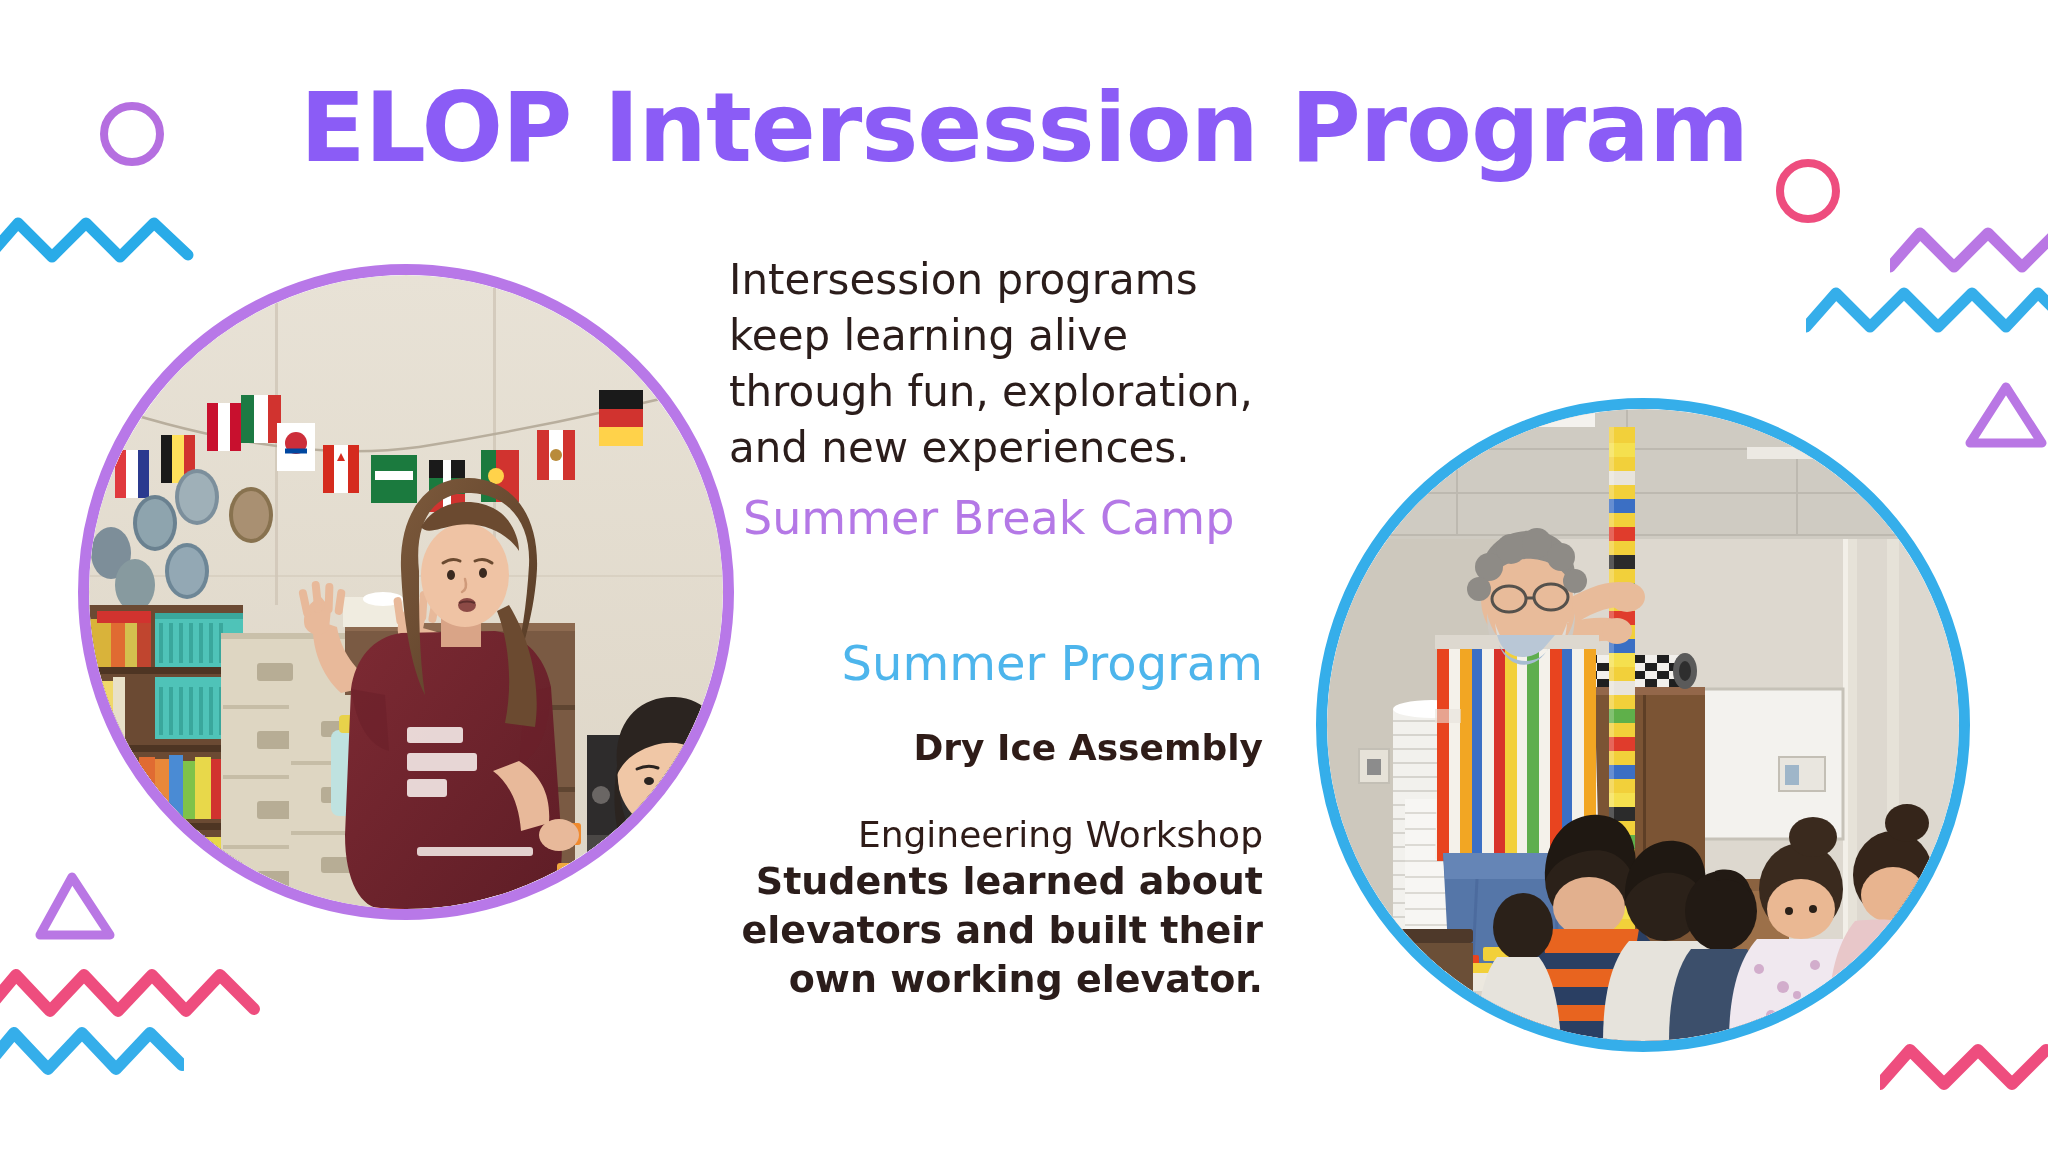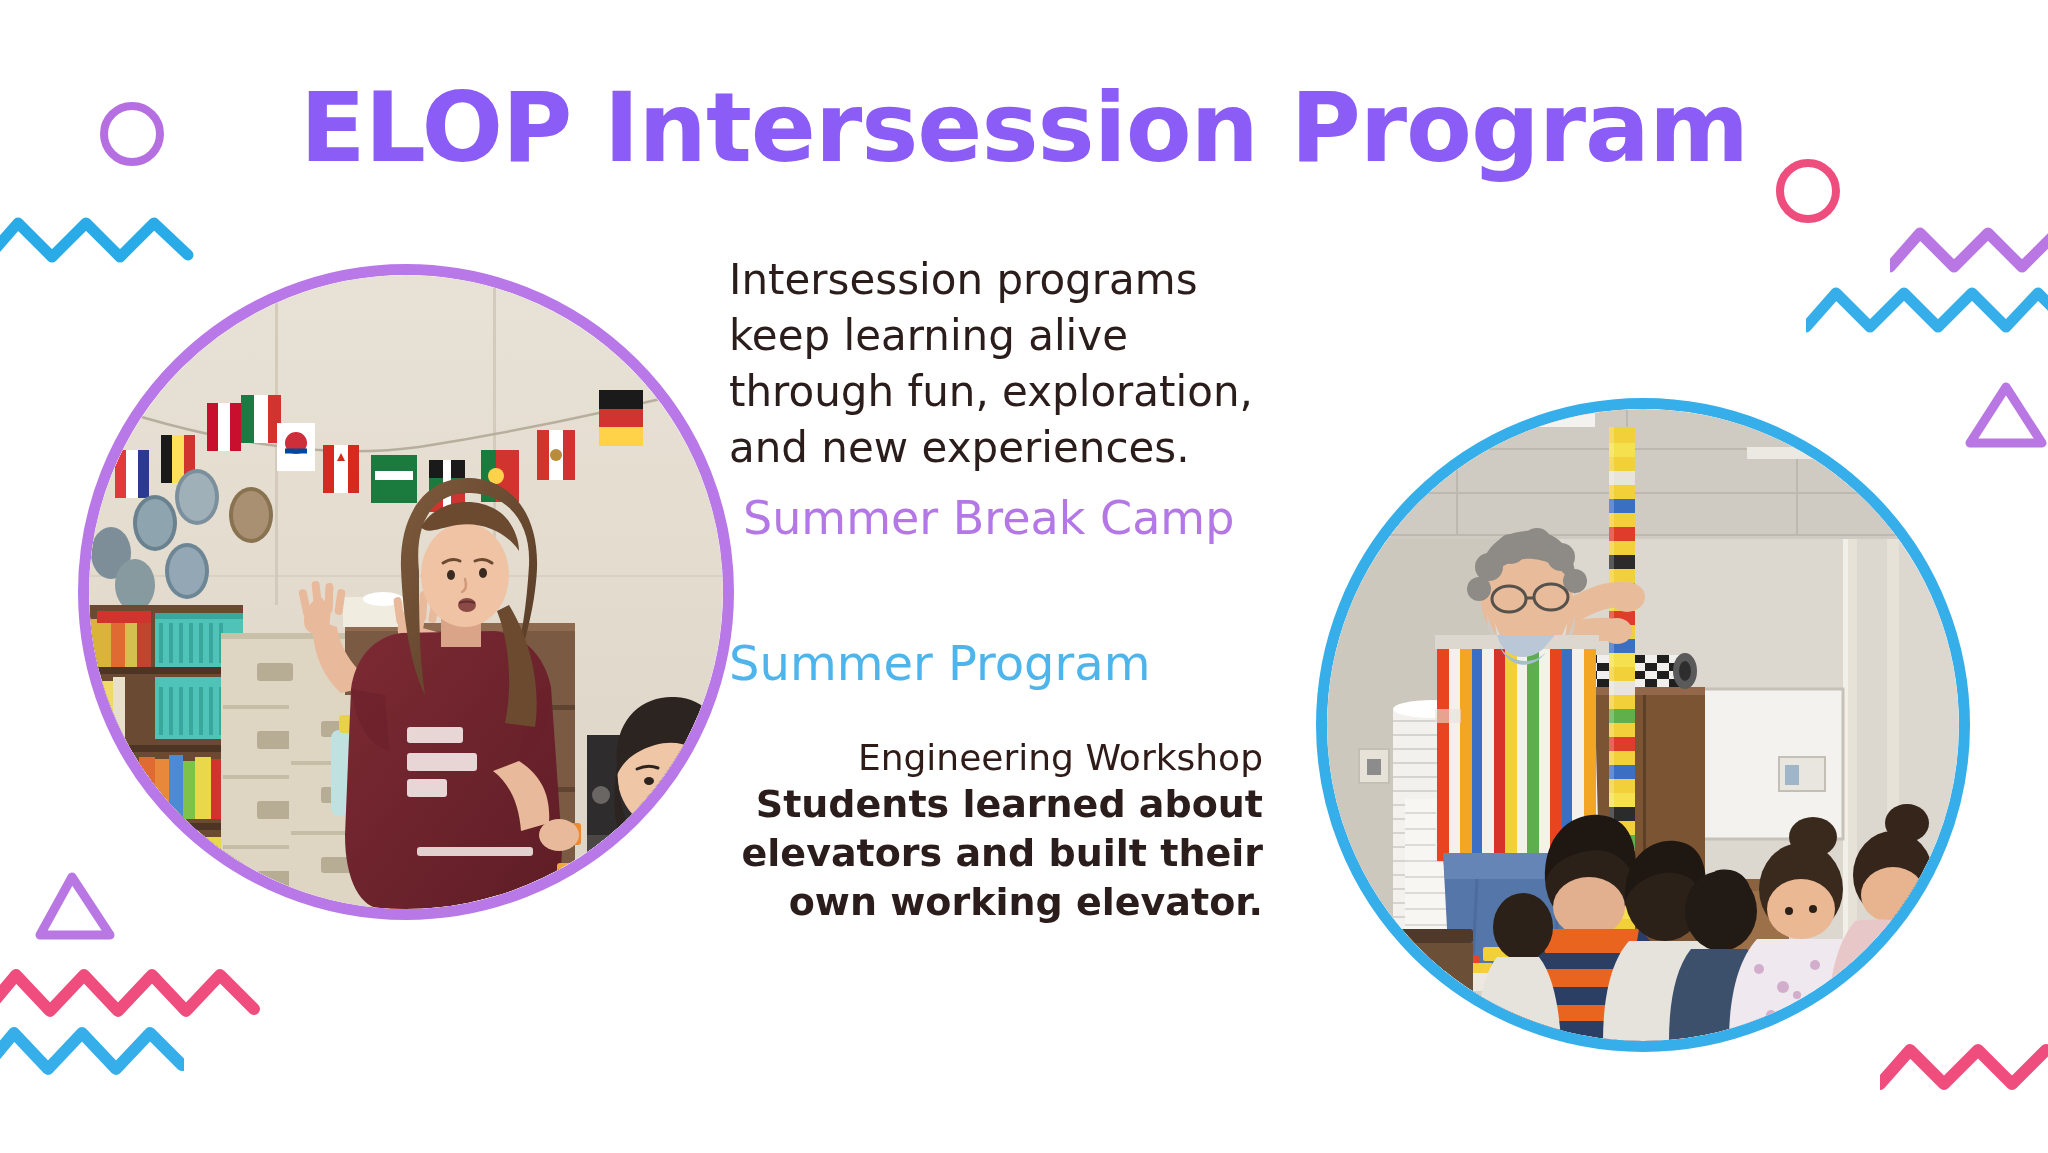--- a/index.html
+++ b/index.html
@@ -82,20 +82,21 @@
     font-size: 46px;
     font-weight: 400;
     color: #b478e6;
     text-align: left;
   }
   #summer-label {
     margin-top: 90px;
     font-size: 48px;
     font-weight: 400;
     color: #4db5ec;
+    text-align: right;
     padding-right: 6px;
   }
   #dryice-label {
     margin-top: 36px;
     font-size: 36px;
     font-weight: 700;
     color: #2f1c18;
     text-align: right;
     padding-right: 6px;
   }
@@ -706,17 +707,18 @@
           <path d="M 170 548 C 156 566 150 598 150 632 L 234 632 C 232 598 226 566 212 548 Z" fill="#e6e3dc"></path>
         </g>
       </svg>
     </div>
   </div>
 
   <div id="text-col">
     <div id="intro">Intersession programs keep learning alive through fun, exploration, and new experiences.</div>
     <div id="spring-label">Summer Break Camp</div>
     <div id="summer-label">Summer Program</div>
+    <div id="dryice-label">Dry Ice Assembly</div>
     <div id="eng-title">Engineering Workshop</div>
     <div id="eng-body">Students learned about elevators and built their own working elevator.</div>
   </div>
 
 </div>
 
 </body></html>

